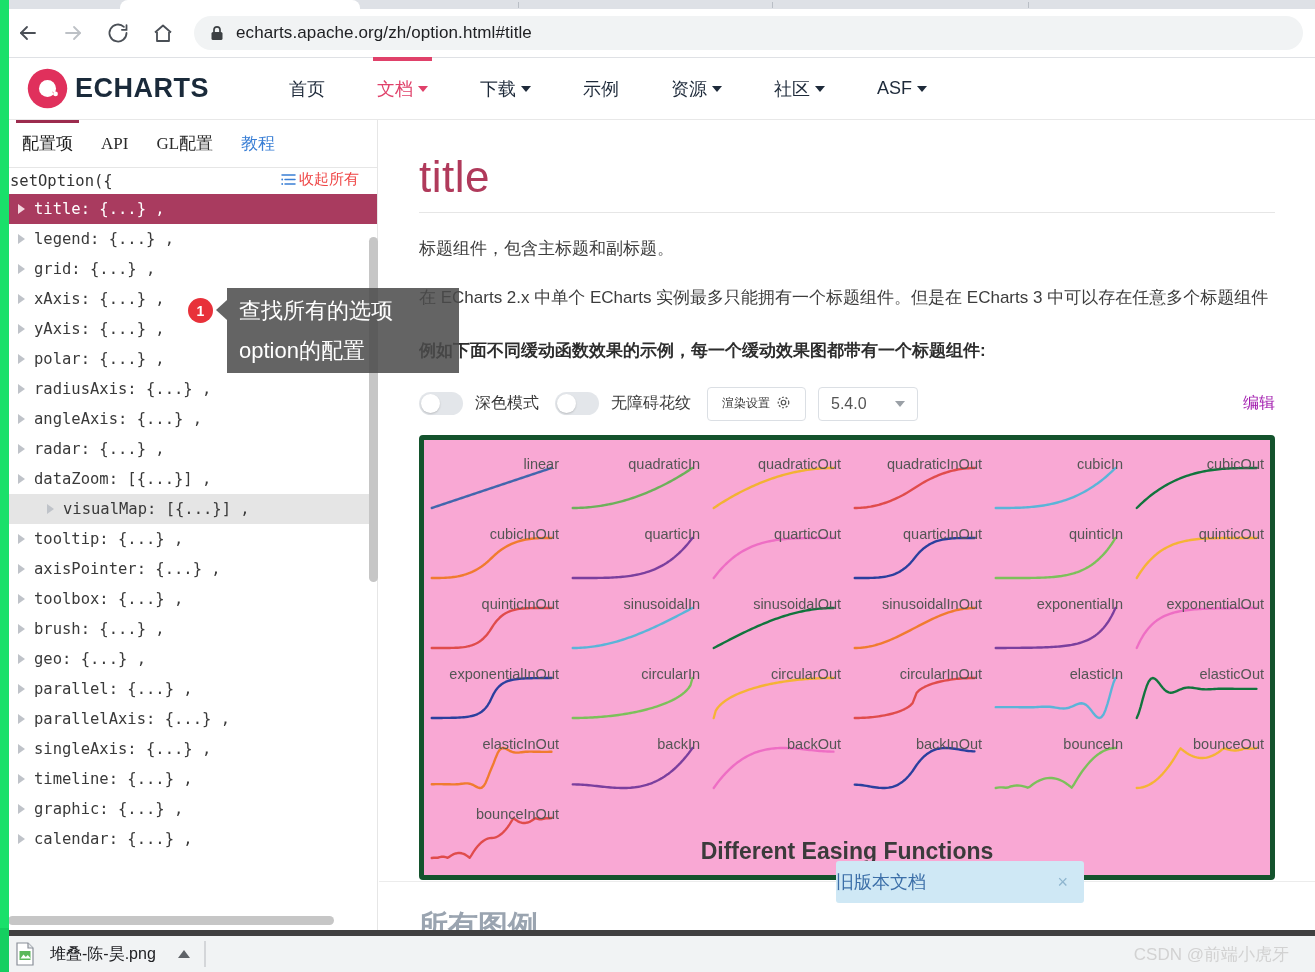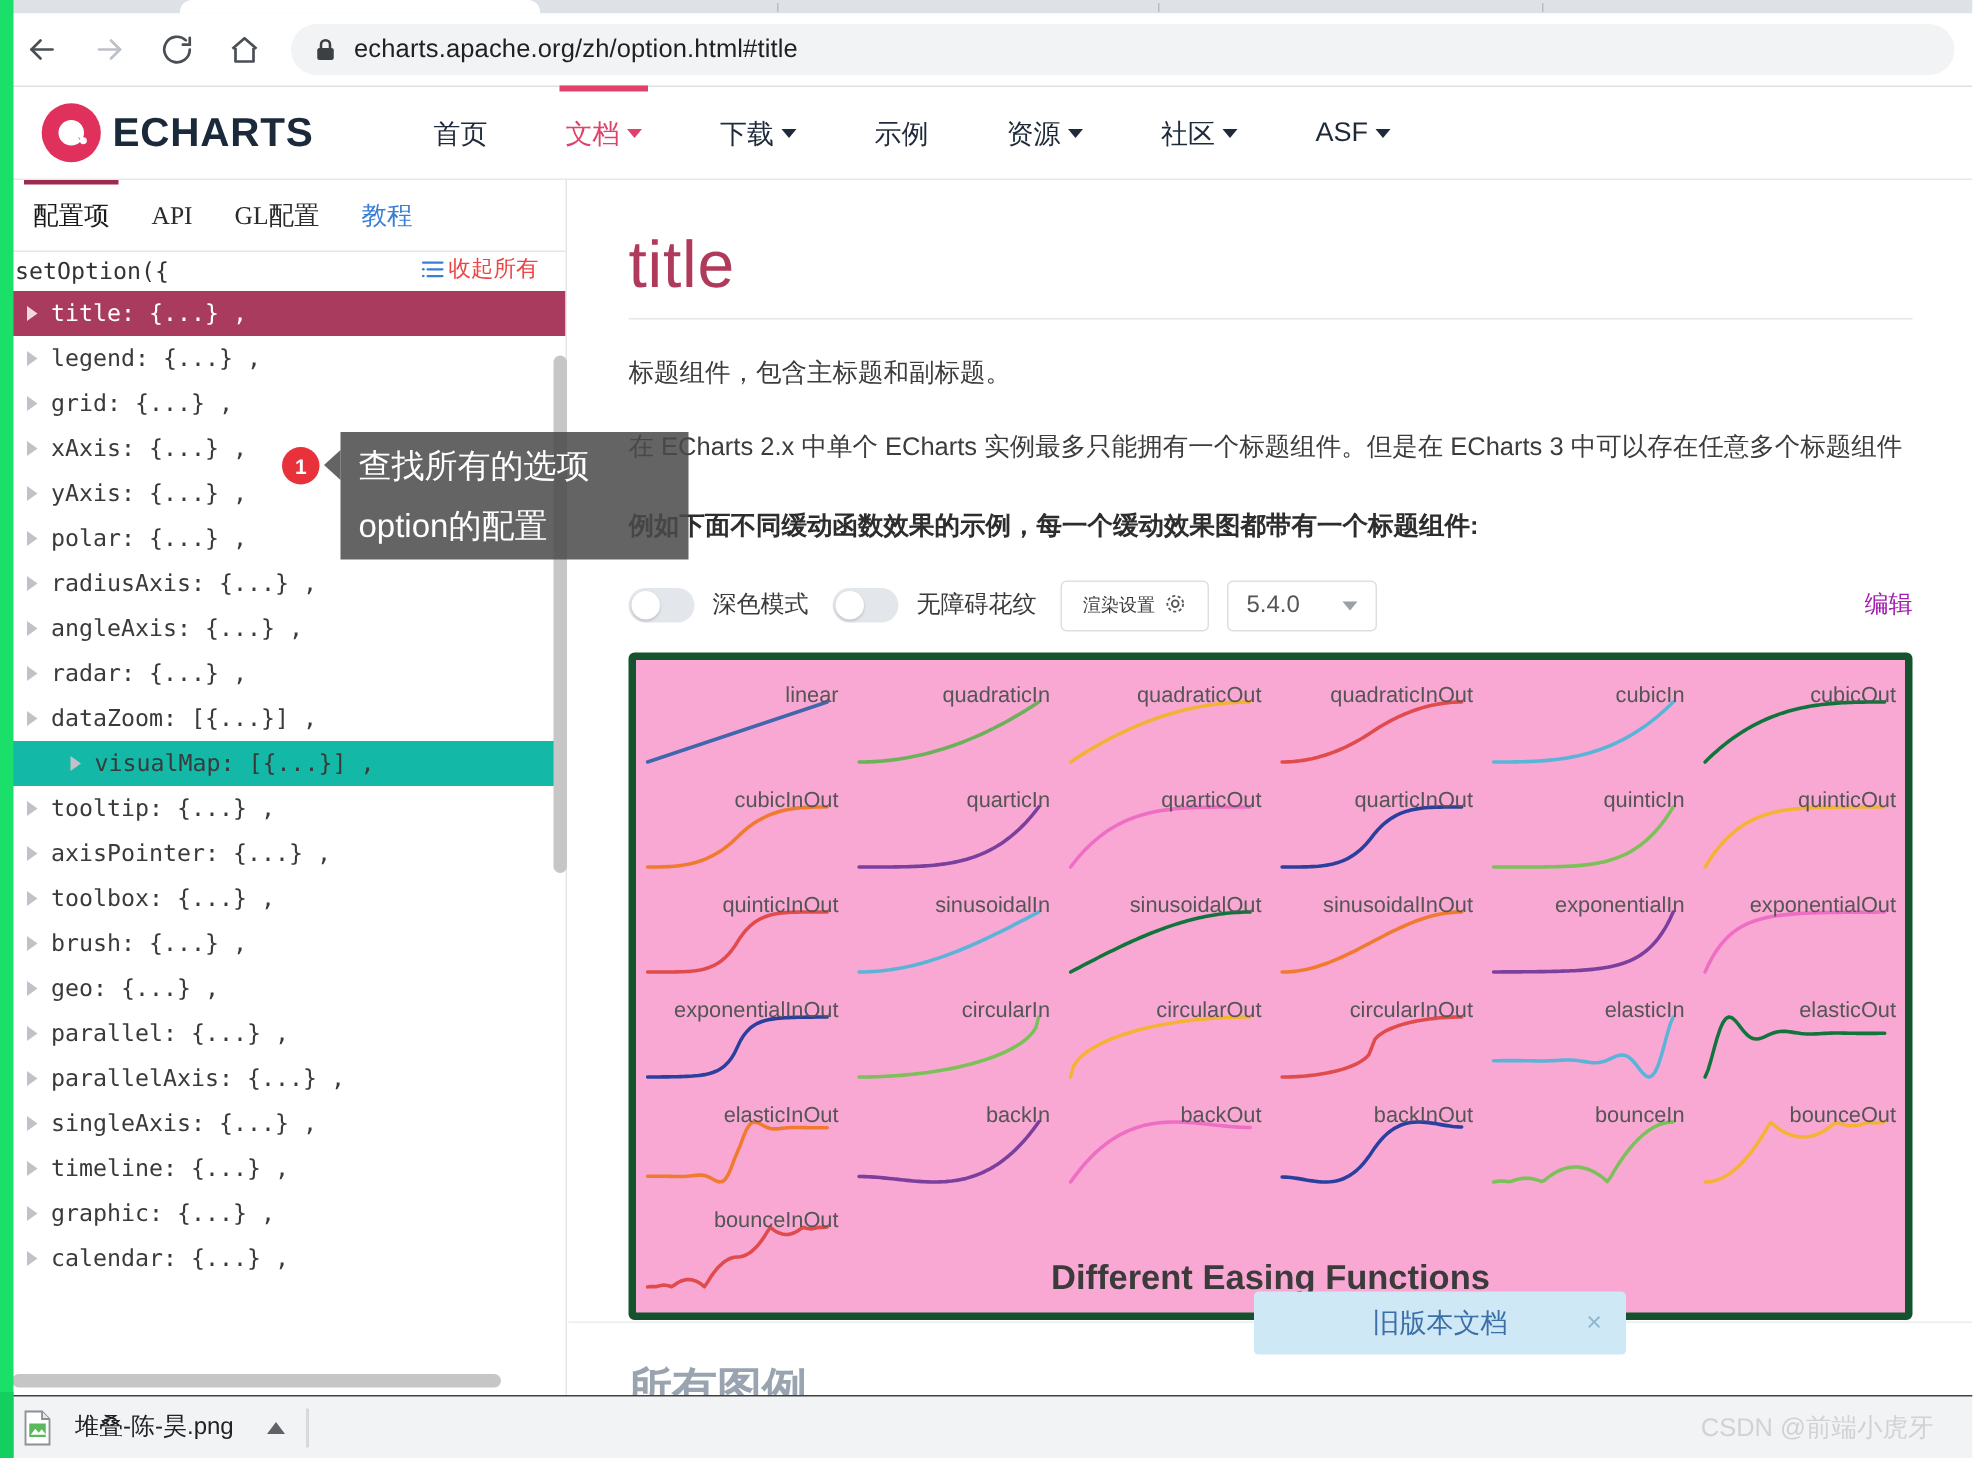--- a/index.html
+++ b/index.html
@@ -135,21 +135,21 @@
   .collapse-all svg { display:block; }
 
   .tree { position: relative; }
   .tree-row {
     position: relative; display: flex; align-items: center;
     height: 30px; padding-left: 18px;
     font-family: "DejaVu Sans Mono", "Liberation Mono", monospace;
     font-size: 15.5px; color: #3a3a3a; white-space: nowrap;
   }
   .tree-row.selected { background: #a93b5f; color: #fff; }
-  .tree-row.hover { background: #14b8a6; padding-left: 47px; }
+  .tree-row.hover { background: #e5e5e5; padding-left: 47px; }
   .tri {
     width: 0; height: 0; margin-right: 9px; flex: none;
     border-top: 5px solid transparent; border-bottom: 5px solid transparent;
     border-left: 7px solid #bfc3c9;
   }
   .tree-row.selected .tri { border-left-color: #f3d7df; }
 
   .side-vscroll {
     position: absolute; left: 369px; top: 237px; width: 9px; height: 345px;
     background: #c6c6c6; border-radius: 5px; z-index: 20;
@@ -248,21 +248,21 @@
   .cell svg { position: absolute; left: 0; top: 0; width: 100%; height: 100%; }
   .chart-title {
     position: absolute; left: 0; right: 0; bottom: 10px; text-align: center;
     font-size: 23px; font-weight: 700; color: #3b3b3b;
     font-family: "Liberation Sans", sans-serif;
   }
 
   .old-doc-banner {
     position: absolute; left: 836px; top: 861px; width: 248px; height: 42px;
     background: #cfe8f5; border-radius: 3px; z-index: 45;
-    display: flex; align-items: center; justify-content: center;
+    display: flex; align-items: center; justify-content: flex-start;
   }
   .old-doc-banner .txt { font-size: 18px; color: #3c6fa8; }
   .old-doc-banner .x {
     position: absolute; right: 16px; top: 50%; transform: translateY(-50%);
     font-size: 18px; color: #8fb6cf;
   }
 
   .next-heading {
     position: absolute; left: 418px; top: 906px; font-size: 30px;
     color: #9aa4b0; font-weight: 700; overflow: hidden; height: 24px;
@@ -270,21 +270,21 @@
   }
 
   .content-rule {
     position: absolute; left: 379px; top: 881px; width: 936px; height: 1px;
     background: #ececec; z-index: 5;
   }
 
   
   .downloadbar {
     position: absolute; left: 0; top: 930px; width: 1315px; height: 42px;
-    background: #f1f3f4; border-top: 1px solid #404040;
+    background: #f1f3f4; border-top: 6px solid #404040;
     display: flex; align-items: center; z-index: 50; text-align: right;
   }
   .dl-item {
     display: flex; align-items: center; height: 42px;
     padding: 0 14px; position: relative;
   }
   .dl-icon { width: 22px; height: 24px; flex: none; margin-right: 14px; }
   .dl-name { font-size: 16px; color: #202124; white-space: nowrap; }
   .dl-caret {
     margin-left: 22px; width: 0; height: 0;

